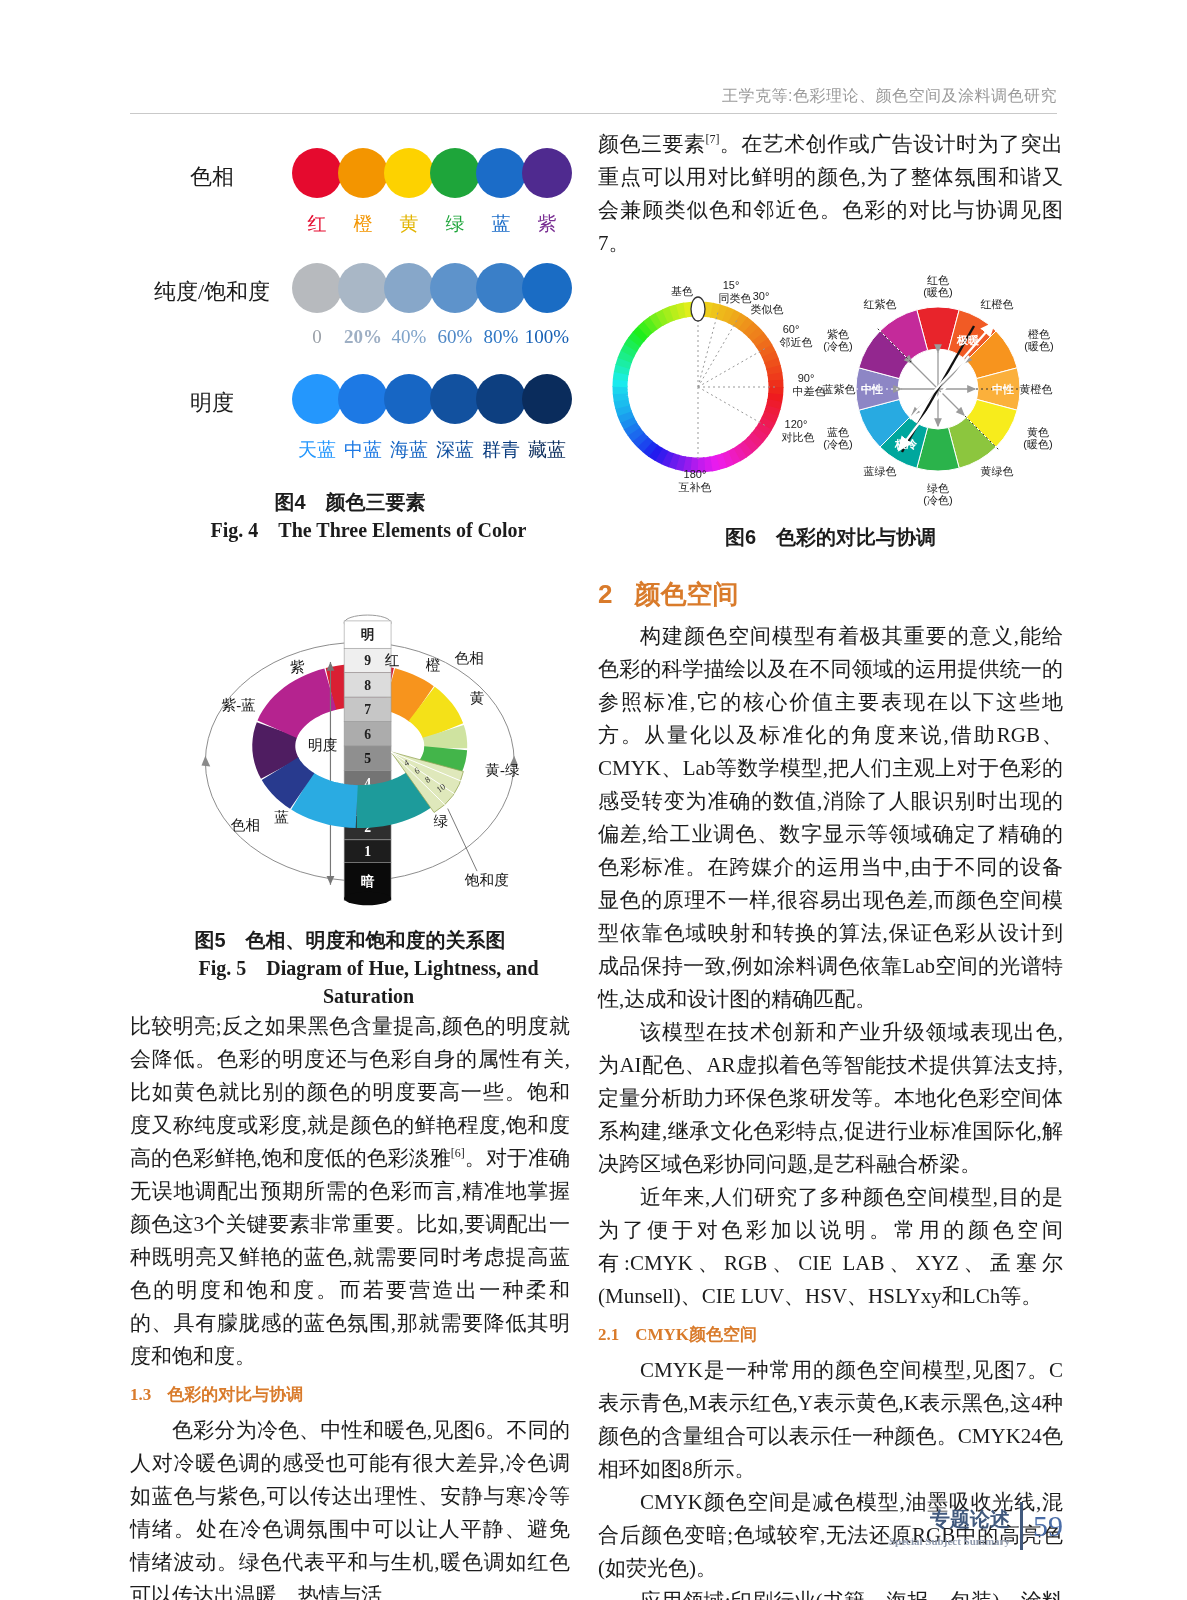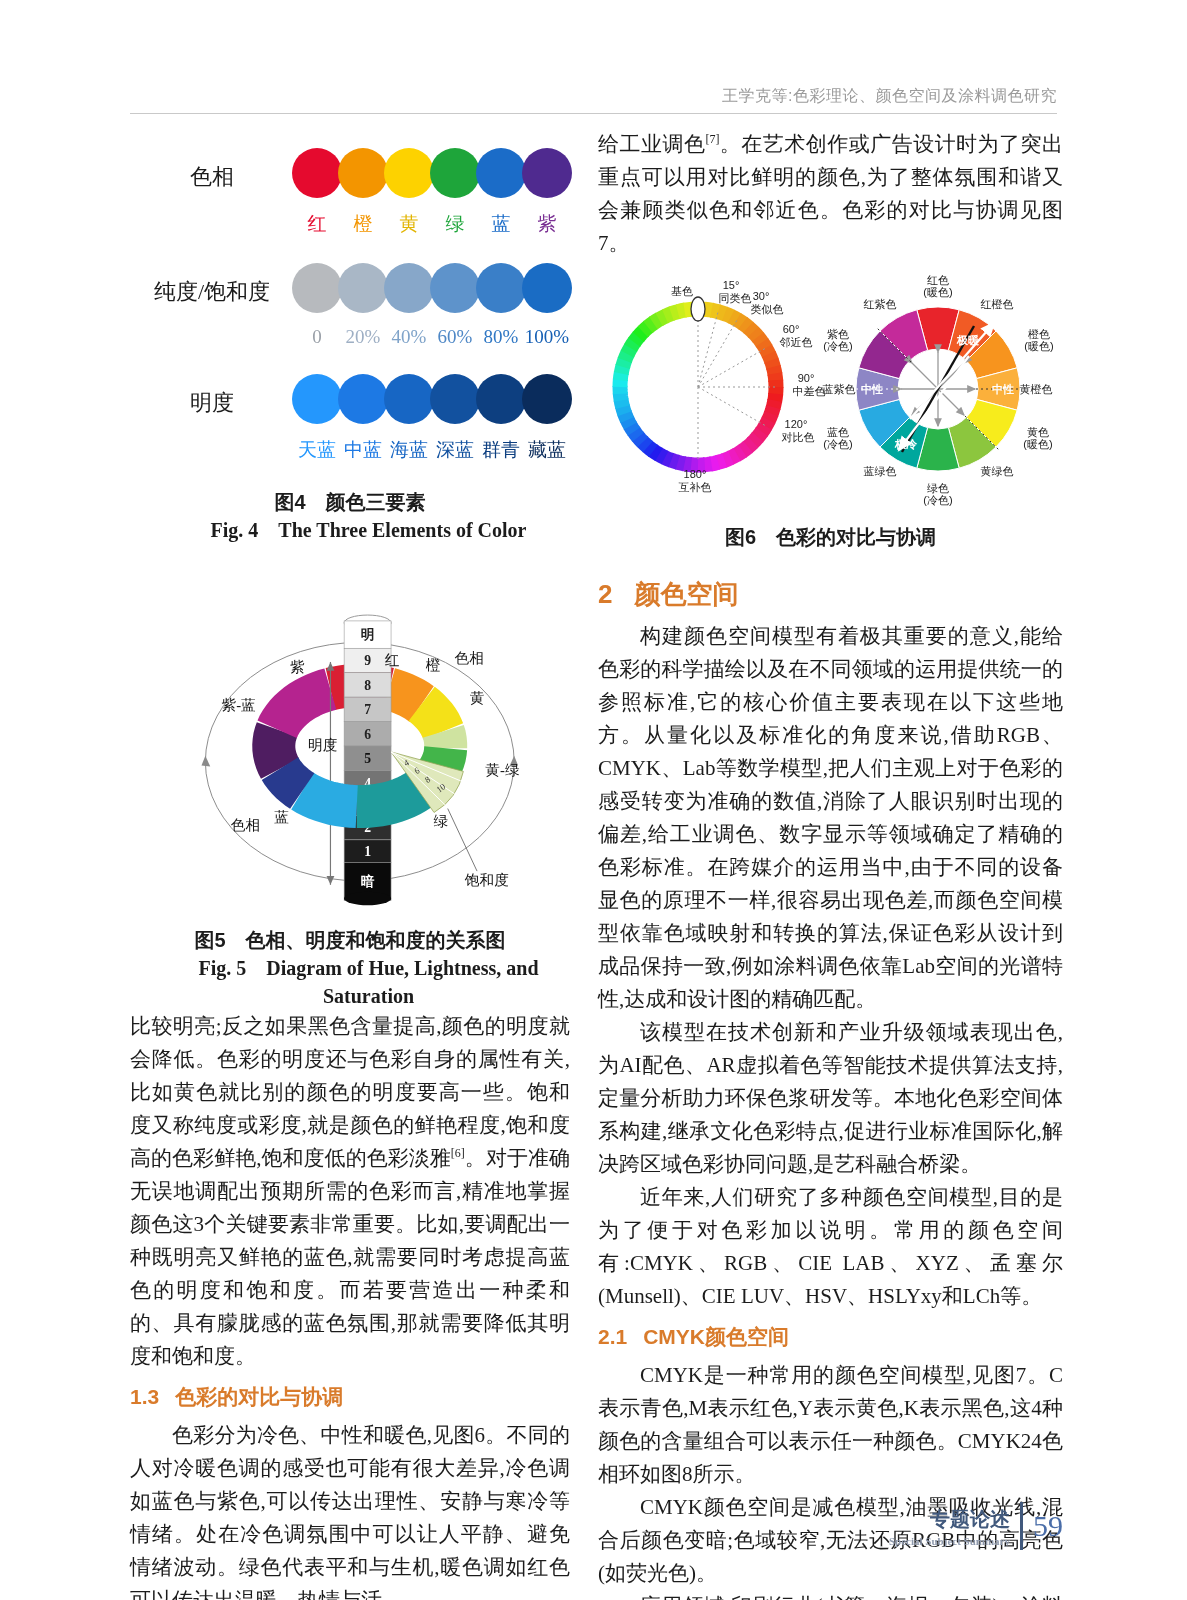--- a/index.html
+++ b/index.html
@@ -10,22 +10,22 @@
   .head-rule{position:absolute;top:113px;left:130px;width:927px;height:1px;background:#c9c9c9;}
   .columns{position:absolute;top:128px;left:130px;width:935px;display:flex;}
   .col-left{width:440px;margin-right:28px;}
   .col-right{width:465px;}
   p.body{font-size:21px;line-height:33px;text-align:justify;margin:0;}
   p.ind{text-indent:2em;}
   sup.ref{font-size:12px;line-height:0;}
   .h-sec2{font-family:"Liberation Sans","DejaVu Sans",sans-serif;font-weight:bold;color:#d97b2b;
         font-size:26px;margin:26px 0 8px 0;}
   .h-sec2 .num{margin-right:22px;}
-  .h-sub{font-family:Liberation Sans, sans-serif;font-weight:bold;color:#d97b2b;
-        font-size:21px;margin:10px 0 8px 0;}
+  .h-sub{font-family:Liberation Serif, serif;font-weight:bold;color:#d97b2b;
+        font-size:17px;margin:10px 0 8px 0;}
   .h-sub .num{margin-right:16px;}
   figure{margin:0;}
   .caption{text-align:center;margin-top:8px;}
   .cap-zh{font-family:"Liberation Sans","DejaVu Sans",sans-serif;font-weight:bold;font-size:20px;line-height:27px;}
   .cap-en{font-family:"Liberation Serif","DejaVu Serif",serif;font-weight:bold;font-size:20px;line-height:28px;margin-left:37px;}
   
   .fig4{margin-top:20px;}
   .f4-row{display:flex;align-items:flex-start;margin-bottom:26px;}
   .f4-rowlabel{width:164px;flex-shrink:0;font-size:22px;text-align:center;padding-top:14px;}
   .f4-cells{display:flex;}
@@ -91,21 +91,21 @@
             </div>
             <div class="f4-row">
               <div class="f4-rowlabel">纯度/饱和度</div>
               <div class="f4-cells">
                 <div class="f4-cell">
                   <div class="f4-dot" style="background: rgb(183, 186, 190);"></div>
                   <span class="f4-lab" style="color: rgb(154, 160, 168);">0</span>
                 </div>
                 <div class="f4-cell">
                   <div class="f4-dot" style="background: rgb(169, 183, 198);"></div>
-                  <span class="f4-lab" style="color: rgb(158, 175, 196);">20%</span>
+                  <span class="f4-lab" style="color: rgb(158, 175, 196); font-weight: bold;">20%</span>
                 </div>
                 <div class="f4-cell">
                   <div class="f4-dot" style="background: rgb(135, 167, 201);"></div>
                   <span class="f4-lab" style="color: rgb(127, 163, 201);">40%</span>
                 </div>
                 <div class="f4-cell">
                   <div class="f4-dot" style="background: rgb(94, 147, 203);"></div>
                   <span class="f4-lab" style="color: rgb(79, 136, 198);">60%</span>
                 </div>
                 <div class="f4-cell">
@@ -235,21 +235,21 @@
 
       <p class="body lp1"><span>比较明亮;反之如果黑色含量提高,颜色的明度就会降低。色彩的明度还与色彩自身的属性有关,比如黄色就比别的颜色的明度要高一些。饱和度又称纯度或彩度,就是颜色的鲜艳程度,饱和度高的色彩鲜艳,饱和度低的色彩淡雅</span><sup class="ref">[6]</sup><span>。对于准确无误地调配出预期所需的色彩而言,精准地掌握颜色这3个关键要素非常重要。比如,要调配出一种既明亮又鲜艳的蓝色,就需要同时考虑提高蓝色的明度和饱和度。而若要营造出一种柔和的、具有朦胧感的蓝色氛围,那就需要降低其明度和饱和度。</span></p>
 
       <div class="h-sub">
         <span class="num">1.3</span><span>色彩的对比与协调</span>
       </div>
       <p class="body ind">色彩分为冷色、中性和暖色,见图6。不同的人对冷暖色调的感受也可能有很大差异,冷色调如蓝色与紫色,可以传达出理性、安静与寒冷等情绪。处在冷色调氛围中可以让人平静、避免情绪波动。绿色代表平和与生机,暖色调如红色可以传达出温暖、热情与活</p>
     </div>
 
     <div class="col-right">
-      <p class="body para-top"><span>给工业调色</span><sup class="ref">[7]</sup><span>。在艺术创作或广告设计时为了突出重点可以用对比鲜明的颜色,为了整体氛围和谐又会兼顾类似色和邻近色。色彩的对比与协调见图7。</span></p>
+      <p class="body para-top"><span>颜色三要素</span><sup class="ref">[7]</sup><span>。在艺术创作或广告设计时为了突出重点可以用对比鲜明的颜色,为了整体氛围和谐又会兼顾类似色和邻近色。色彩的对比与协调见图7。</span></p>
 
       <figure class="fig6">
         <svg width="465" height="252" viewBox="0 0 465 252">
           <defs>
             <marker id="aw" markerWidth="8" markerHeight="8" refX="6" refY="3" orient="auto">
                 <path d="M0,0 L7,3 L0,6 Z" fill="#fff"></path>
               </marker>
             <marker id="ag" markerWidth="8" markerHeight="8" refX="6" refY="3" orient="auto">
                 <path d="M0,0 L7,3 L0,6 Z" fill="#9a9a9a"></path>
               </marker>

